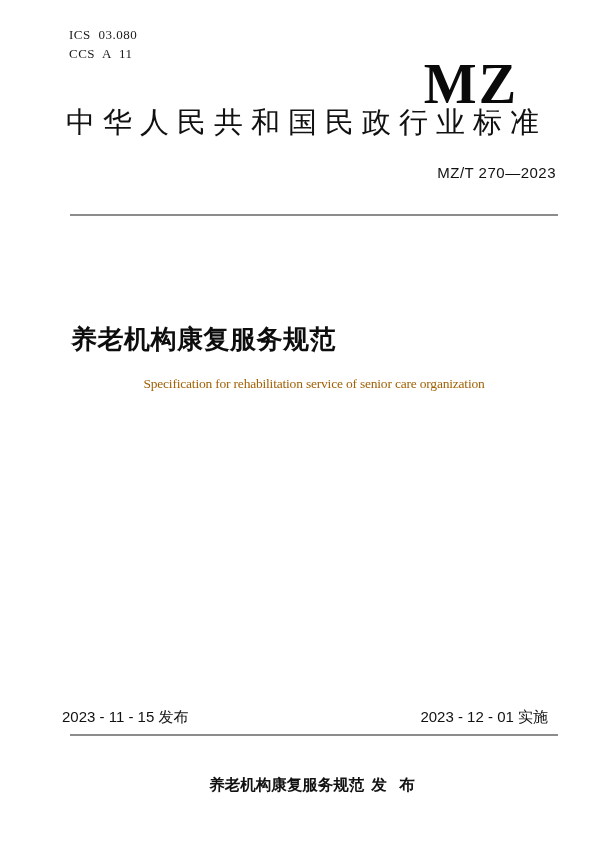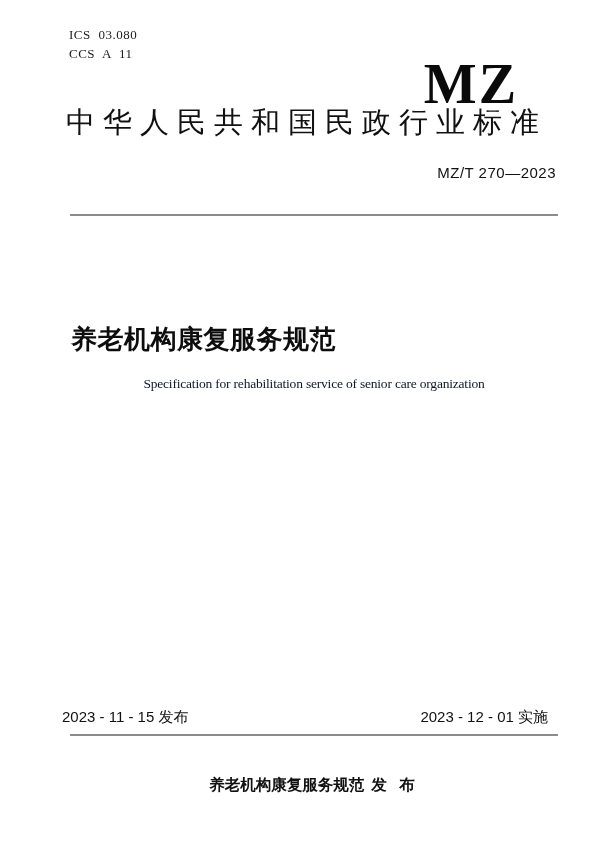--- a/index.html
+++ b/index.html
@@ -93,21 +93,21 @@
   
   .title-en {
     position: absolute;
     top: 376px;
     left: 70px;
     width: 488px;
     text-align: center;
     font-family: "Liberation Serif", serif;
     font-size: 13.5px;
     letter-spacing: -0.2px;
-    color: #0f172a;
+    color: #a16207;
   }
 
   
   .date-row {
     position: absolute;
     top: 708px;
     left: 62px;
     width: 486px;
     display: flex;
     justify-content: space-between;

